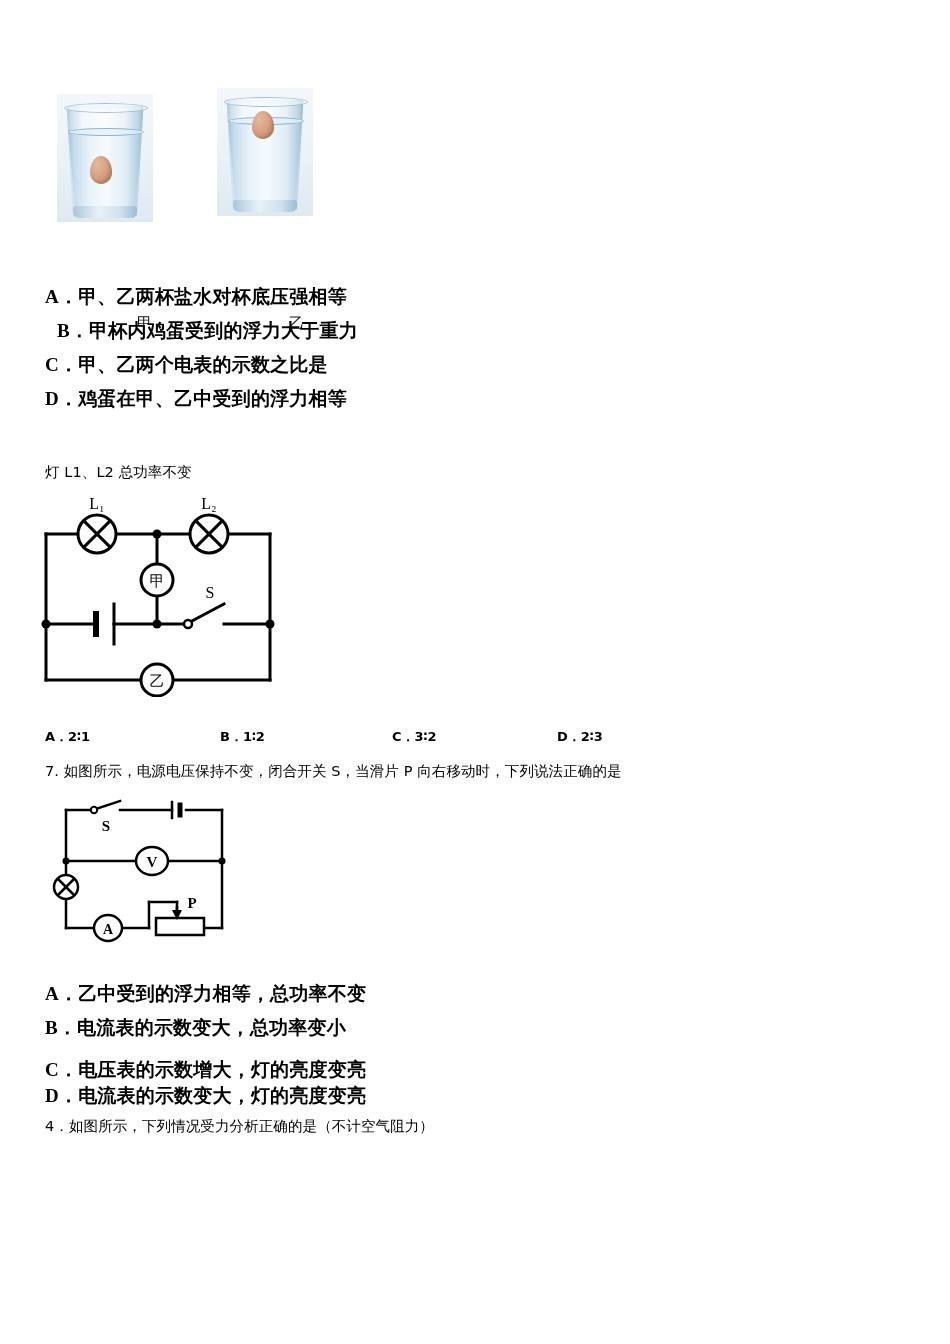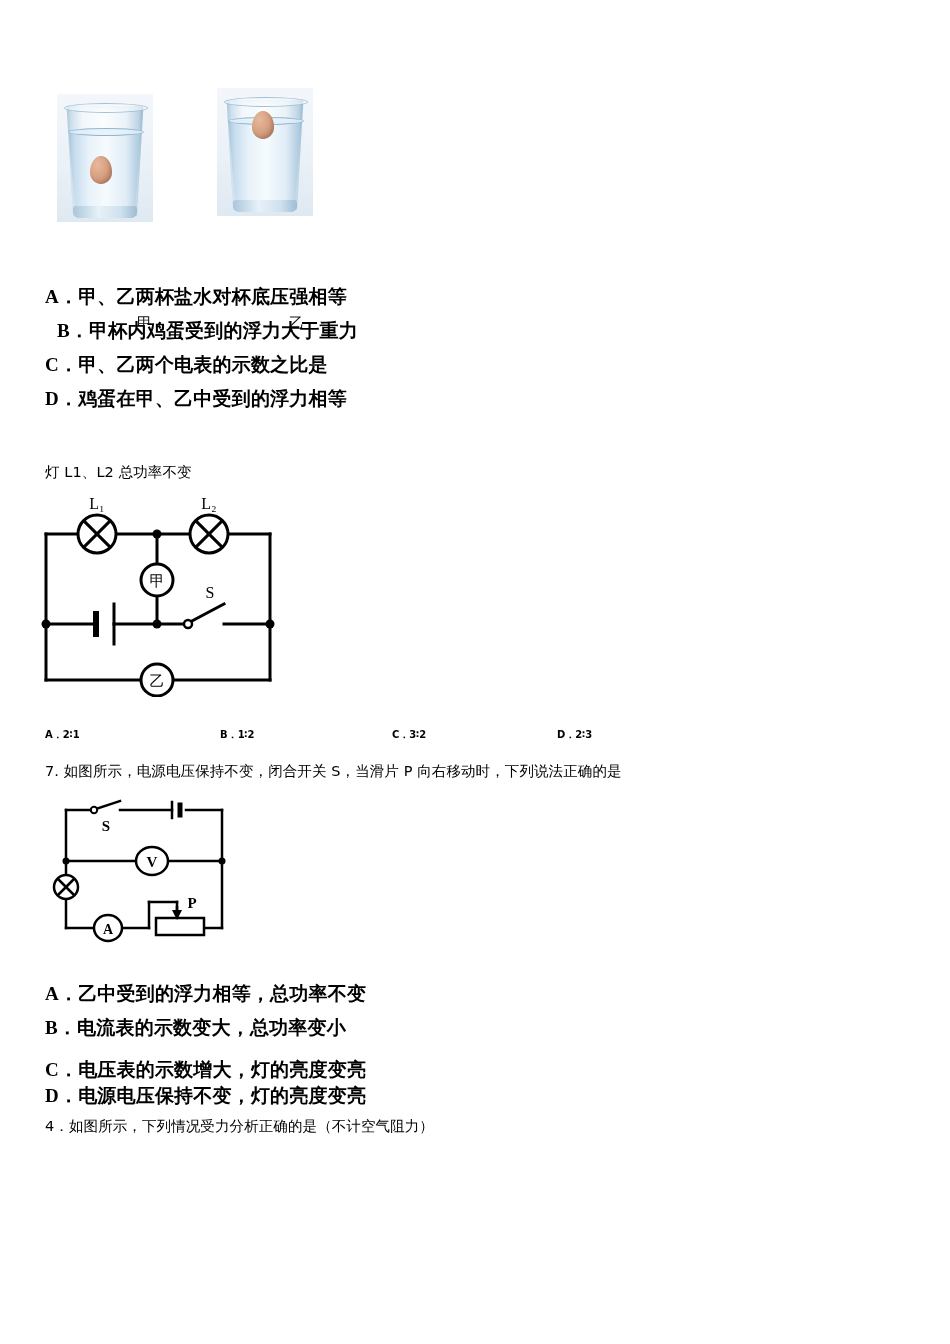--- a/index.html
+++ b/index.html
@@ -147,21 +147,21 @@
   .qtext .sub {
     font-size: 10px;
     vertical-align: sub;
   }
 
   
   .diagram { position: absolute; }
 
   .ratio-row {
     position: absolute;
-    font-size: 10px;
+    font-size: 13px;
     font-family: "DejaVu Sans", "Liberation Sans", sans-serif;
     font-weight: bold;
     white-space: nowrap;
   }
   .ratio-row span.cell { display: inline-block; }
 </style>
 </head>
 <body>
 
 <div class="page">
@@ -348,18 +348,18 @@
   <div class="opt" style="left:45px; top:981px;">
     <span class="lead">A．</span><span>乙中受到的浮力相等，总功率不变</span>
   </div>
   <div class="opt" style="left:45px; top:1015px;">
     <span class="lead">B．</span><span>电流表的示数变大，总功率变小</span>
   </div>
   <div class="opt" style="left:45px; top:1049px;margin-top:8px;">
     <span class="lead">C．</span><span>电压表的示数增大，灯的亮度变亮</span>
   </div>
   <div class="opt" style="left:45px; top:1083px;">
-    <span class="lead">D．</span><span>电源电压保持不变，灯的亮度变亮</span>
+    <span class="lead">D．</span><span>电流表的示数变大，灯的亮度变亮</span>
   </div>
 
   <div class="qtext" style="left:45px; top:1117px;">4．如图所示，下列情况受力分析正确的是（不计空气阻力）</div>
 
 </div>
 
 </body></html>

